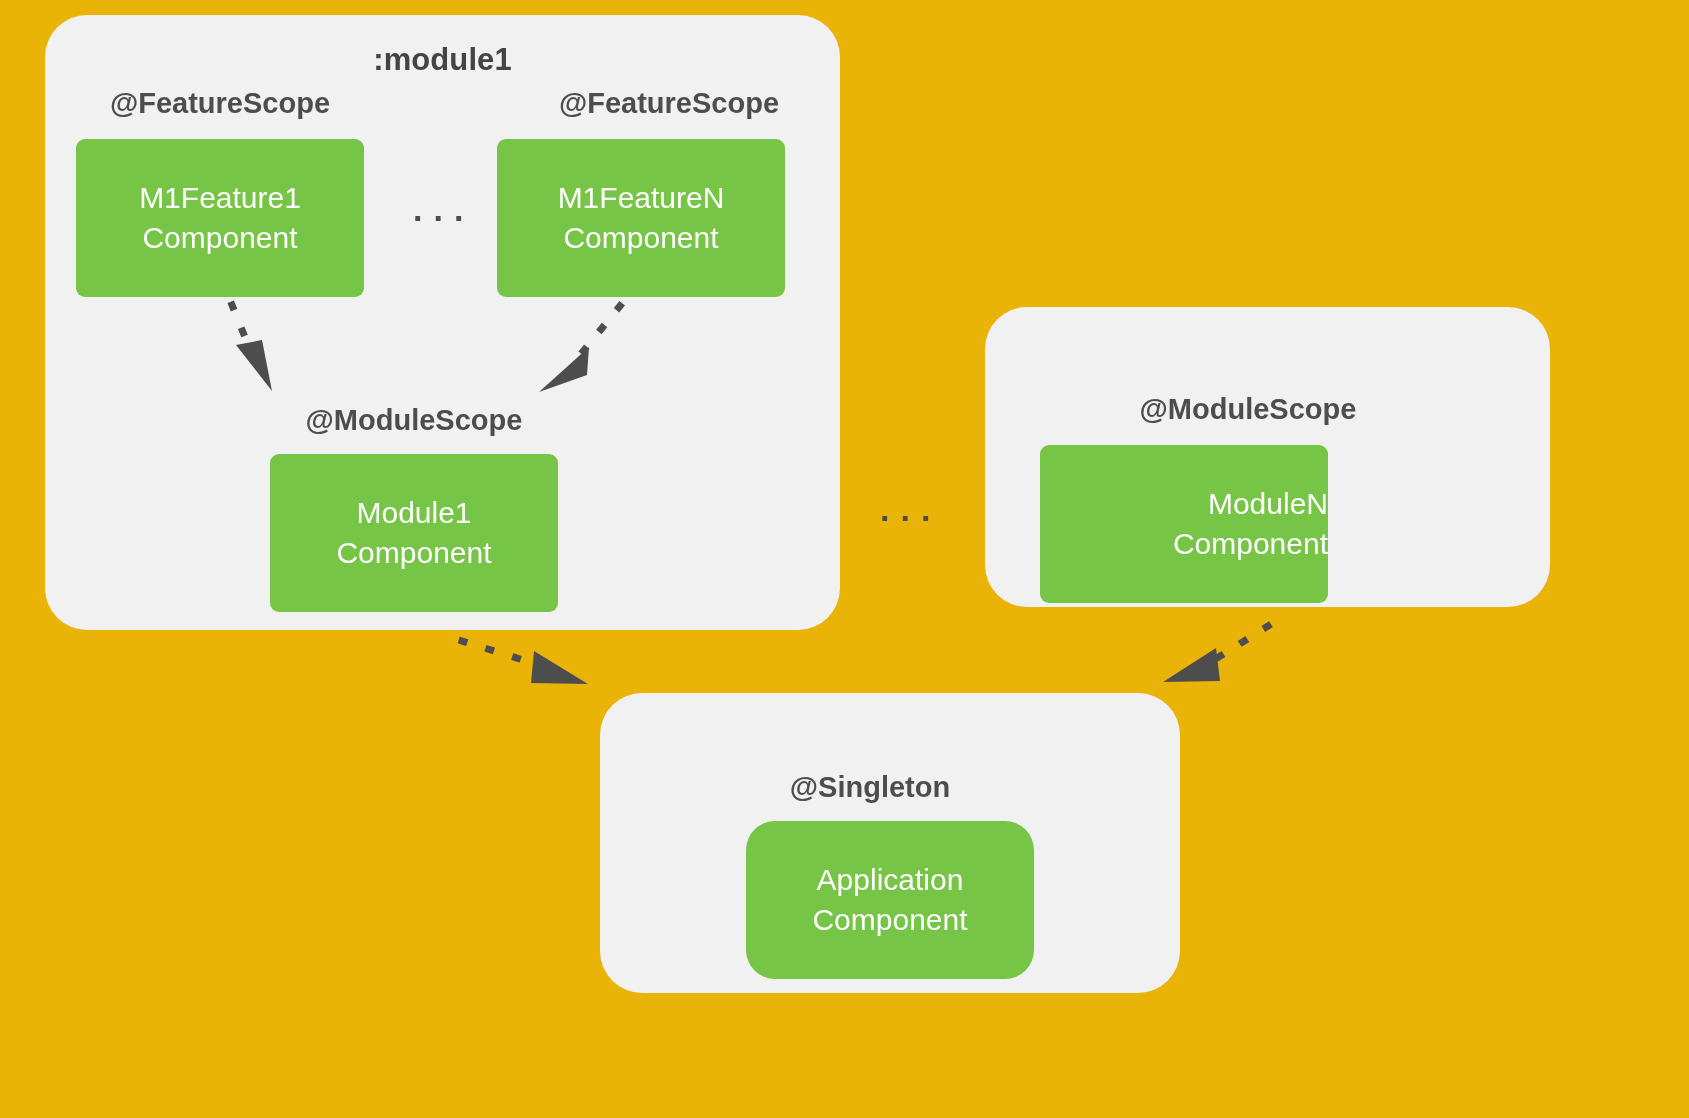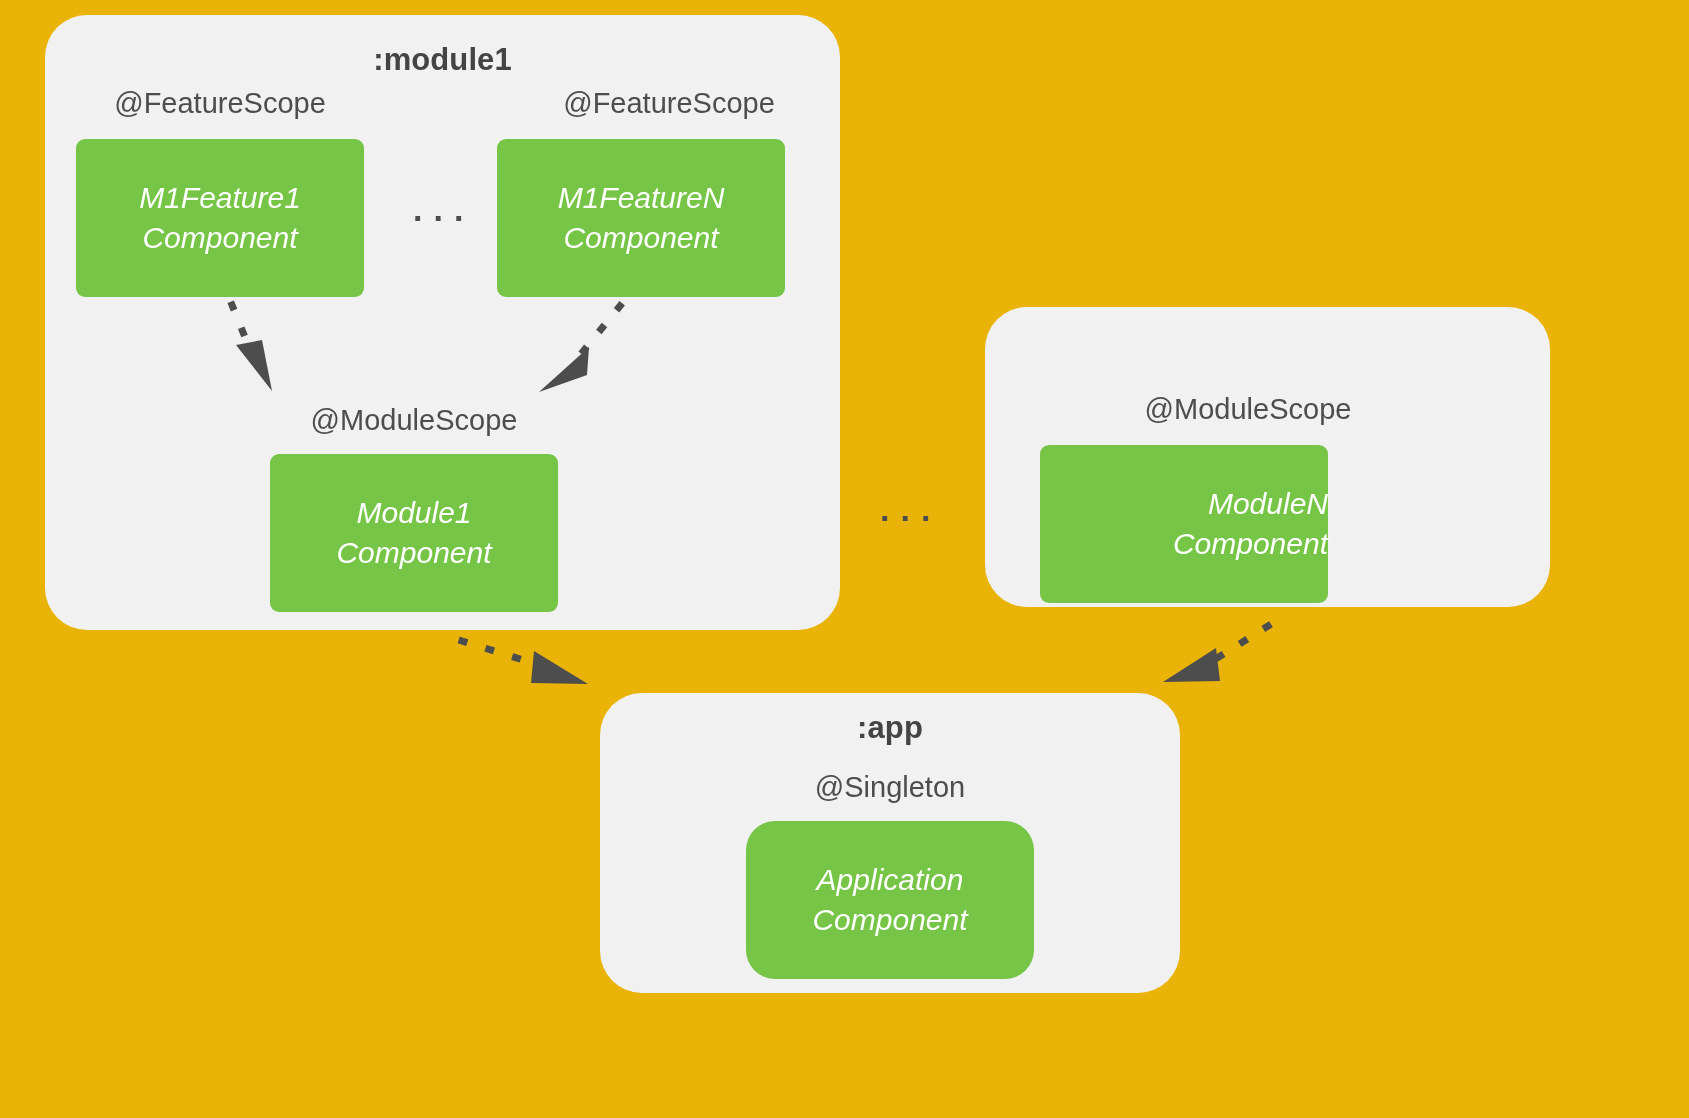--- a/index.html
+++ b/index.html
@@ -37,42 +37,42 @@
     font-size: 31px;
     font-weight: bold;
     color: #444444;
     white-space: nowrap;
     text-align: center;
     letter-spacing: 0.1px;
   }
   .scope-label {
     position: absolute;
     font-size: 29px;
-    font-weight: normal;
+    font-weight: bold;
     color: #4d4d4d;
     white-space: nowrap;
     text-align: center;
   }
 
   
   .component-box {
     position: absolute;
     background: #76c547;
     border-radius: 9px;
     color: #ffffff;
     font-size: 30px;
     line-height: 1.33;
     display: flex;
     flex-direction: column;
     align-items: center;
     justify-content: center;
     text-align: center;
     box-sizing: border-box;
   }
-  .component-box .line { display: block; white-space: nowrap; font-style: italic; }
+  .component-box .line { display: block; white-space: nowrap; }
 
   
   .ellipsis {
     position: absolute;
     font-size: 34px;
     font-weight: bold;
     color: #4d4d4d;
     letter-spacing: 11px;
     white-space: nowrap;
     line-height: 1;
@@ -134,23 +134,22 @@
 
   <div class="scope-label" style="left:1104px; top:393px; width:288px;">@ModuleScope</div>
 
   <div class="component-box" style="left:1040px; top:445px; width:288px; height:158px;align-items:flex-end;">
     <span class="line">ModuleN</span>
     <span class="line">Component</span>
   </div>
 
   <div class="panel" id="panel-app"></div>
 
-  <div class="panel-title" style="left:600px; top:710px; width:580px;">:app</div>
 
-  <div class="scope-label" style="left:746px; top:771px; width:288px;">@Singleton</div>
+  <div class="scope-label" style="left:726px; top:771px; width:288px;">@Singleton</div>
 
   <div class="component-box" style="left:746px; top:821px; width:288px; height:158px;border-radius:29px;">
     <span class="line">Application</span>
     <span class="line">Component</span>
   </div>
 
   <svg id="arrow-layer" viewBox="0 0 1689 1118">
 
     <g>
       <path class="dep-arrow-line" d="M 232,305 L 253,357"></path>

